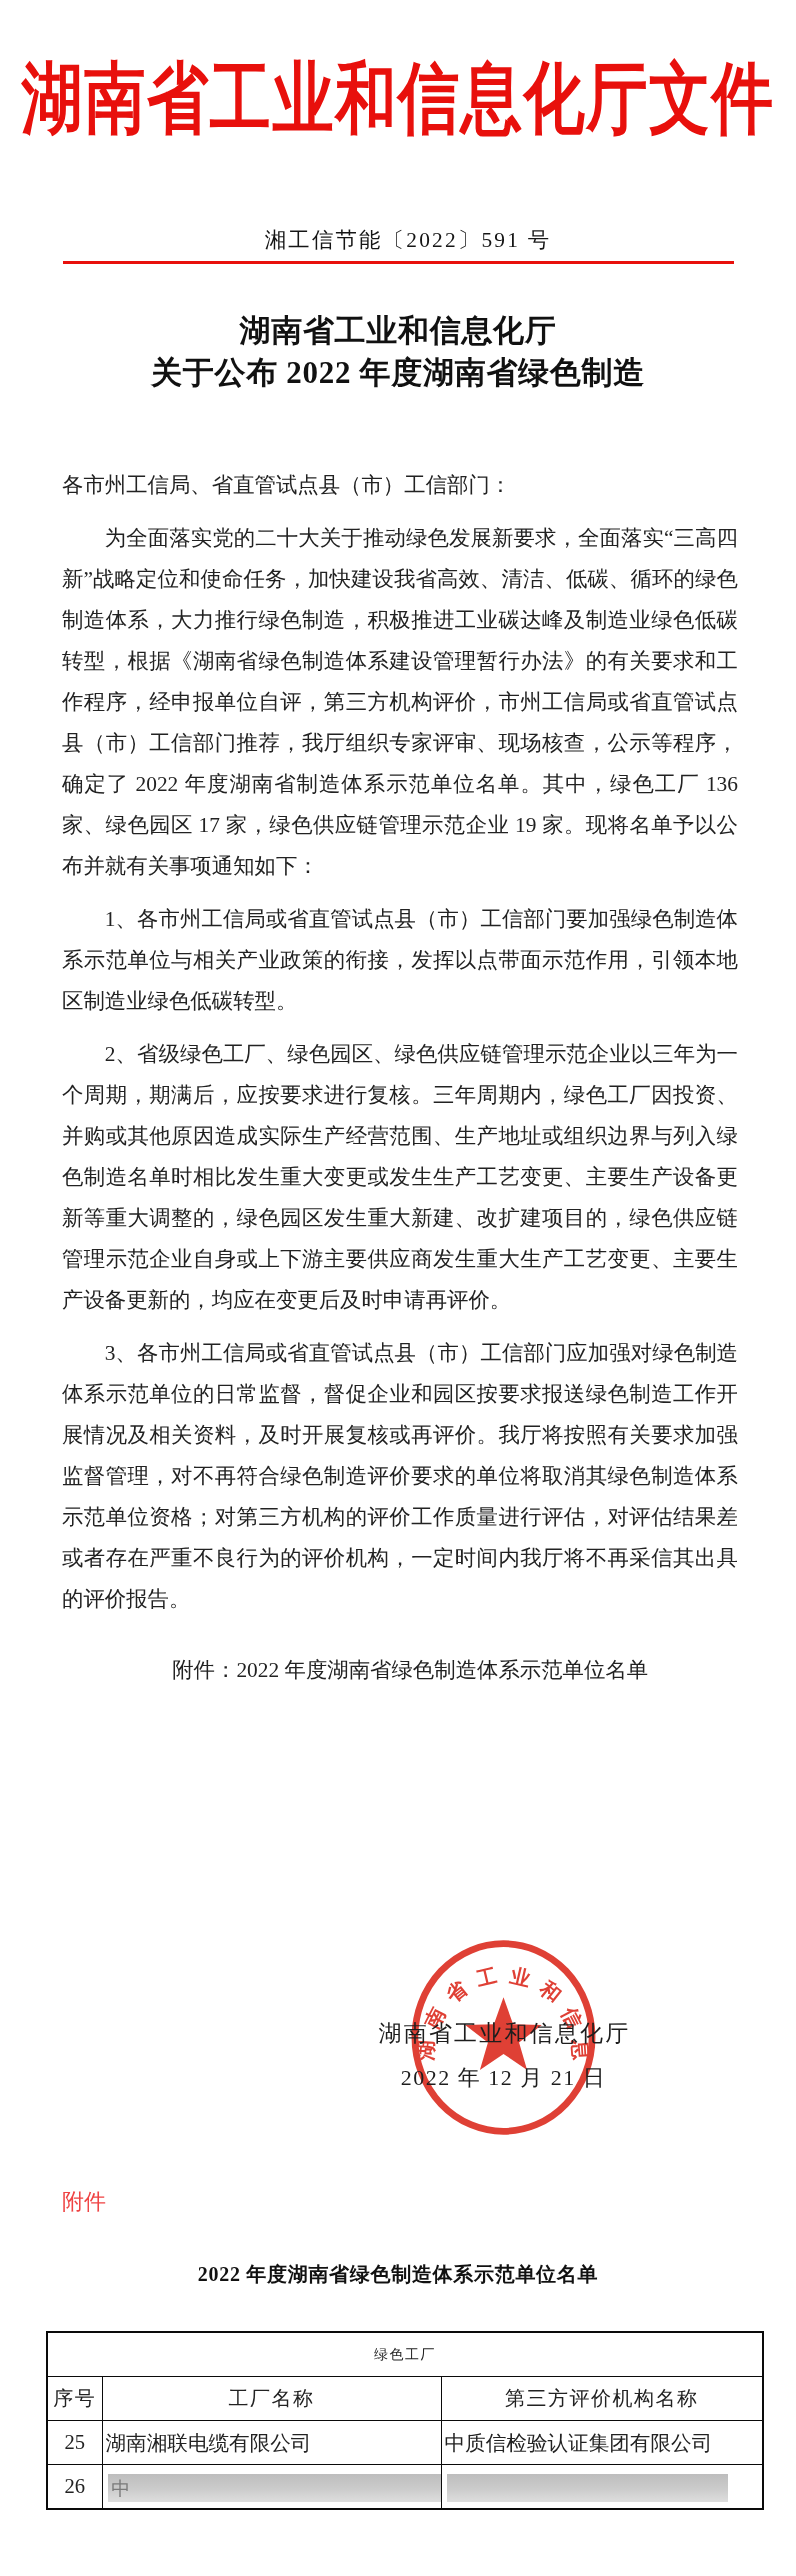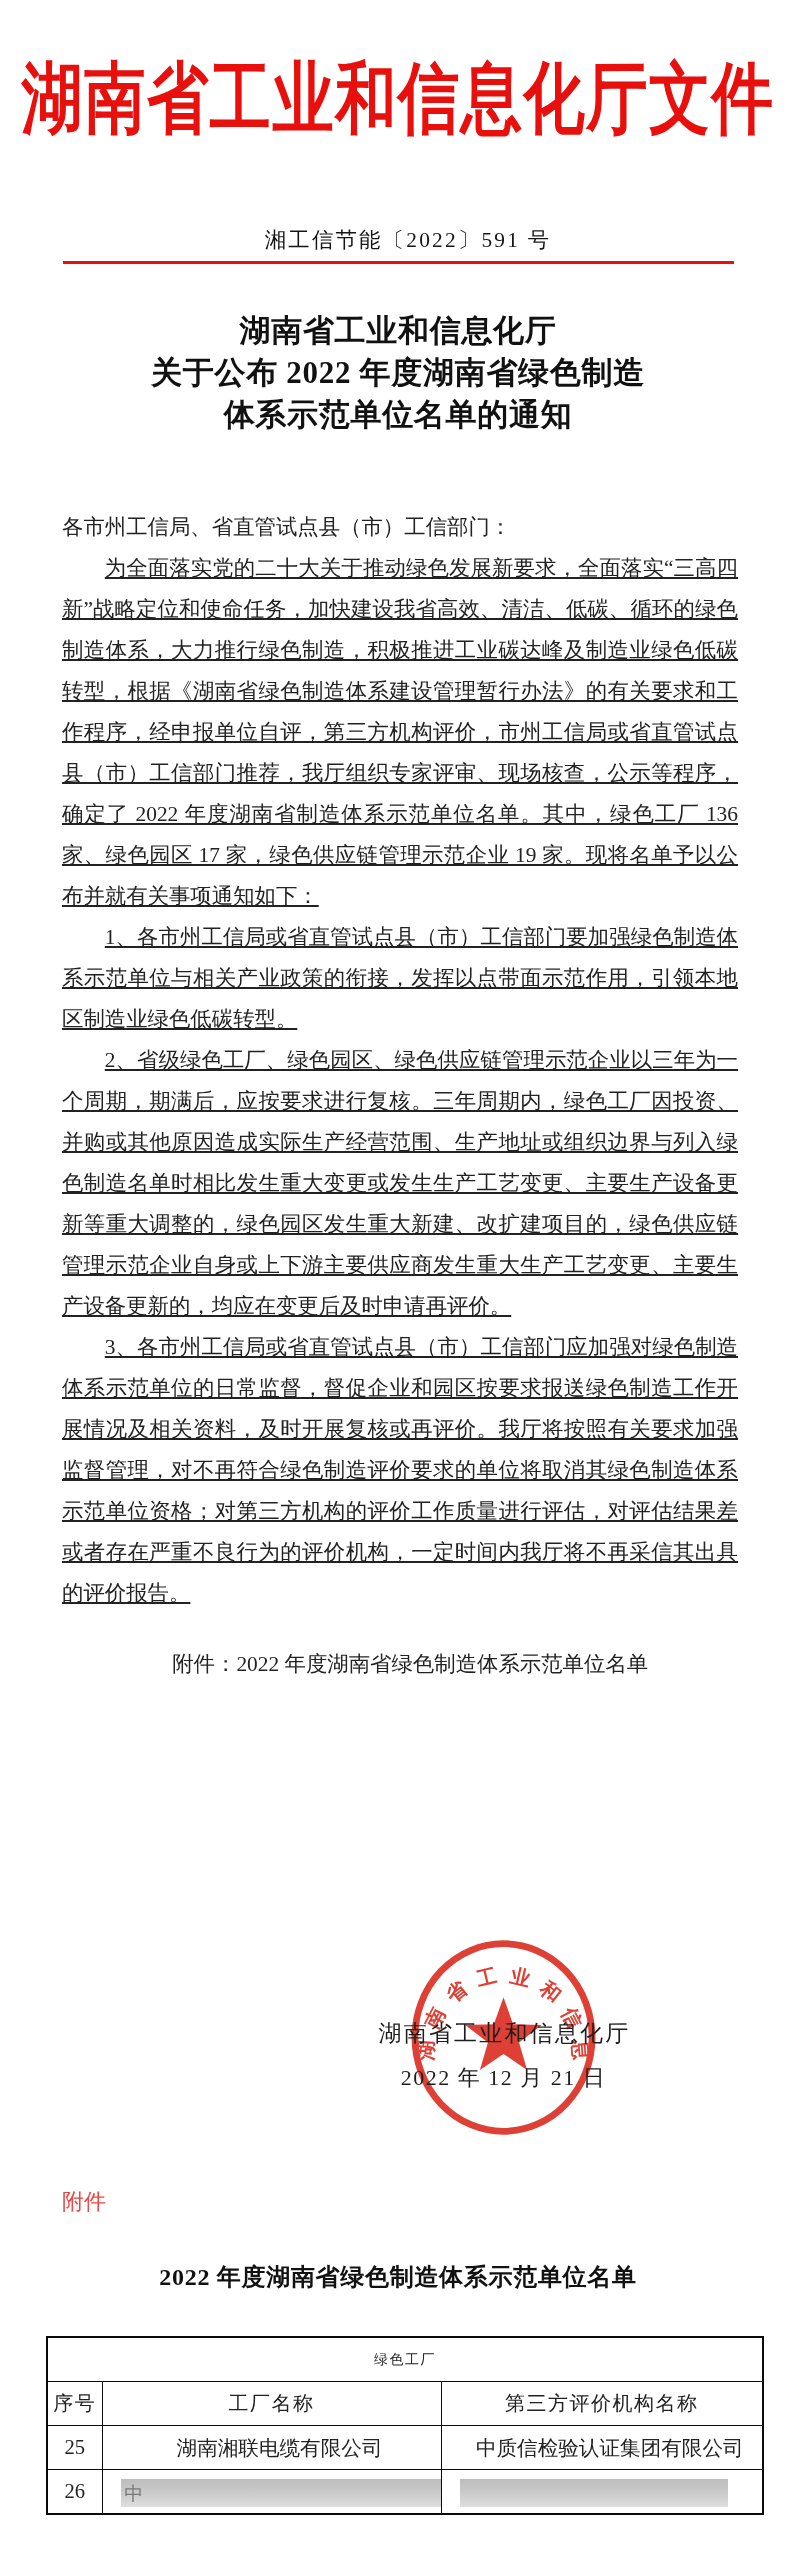--- a/index.html
+++ b/index.html
@@ -52,28 +52,27 @@
     letter-spacing:0.7px;
   }
   
   .salutation{
     margin:71px 59px 0 62px;
     font-size:21.4px;
     line-height:41px;
     color:#222222;
   }
   .body-par{
-    margin:0 59px 0 62px;
+    margin:12px 59px 0 62px;
     width:676px;
     font-size:21.4px;
     line-height:41px;
     text-align:justify;
     text-indent:2em;
     color:#222222;
-    text-decoration:underline;
   }
   .attachment-note{
     margin:29.5px 59px 0 62px;
     font-size:21.4px;
     line-height:41px;
     text-indent:1em;
     color:#222222;
     text-align:center;
   }
   
@@ -111,21 +110,21 @@
     top:2177px;left:0;right:0;
   }
   .appendix-label{
     margin:10.3px 0 0 62px;
     font-size:22px;
     color:#ef4444;
   }
   .appendix-title{
     margin-top:44px;
     text-align:center;
-    font-size:24px;
+    font-size:20px;
     font-weight:bold;
     letter-spacing:0.7px;
     color:#111111;
   }
   table.factory-table{
     margin:43px 0 0 46px;
     width:715px;
     border-collapse:collapse;
     table-layout:fixed;
   }
@@ -143,21 +142,21 @@
     font-family:"Liberation Sans","DejaVu Sans",sans-serif;
     font-size:14px;
     letter-spacing:1.5px;
   }
   td.col-header{
     text-align:center;
     font-size:20px;
     letter-spacing:1.5px;
   }
   td.cell-no{text-align:center;}
-  td.cell-text{padding-left:16px;text-align:center;}
+  td.cell-text{padding-left:3px;text-align:left;}
   .redact-bar{
     position:relative;
     height:28px;
     margin:1.5px 0 0 2.9px;
     background:linear-gradient(180deg,#bdbdbd 0%,#cccccc 55%,#dedede 100%);
   }
   .redact-bar.short{margin-right:34px;}
   .redact-hint{
     position:absolute;
     left:2.9px;top:2.9px;
@@ -174,21 +173,20 @@
     <h1 class="masthead-title">湖南省工业和信息化厅文件</h1>
   </div>
 
   <div class="doc-number">湘工信节能〔2022〕591 号</div>
 
   <div class="red-rule"></div>
 
   <div class="doc-title">
     <div>湖南省工业和信息化厅</div>
     <div>关于公布 2022 年度湖南省绿色制造</div>
-    <div>体系示范单位名单的通知</div>
   </div>
 
   <div class="salutation">各市州工信局、省直管试点县（市）工信部门：</div>
   <p class="body-par">为全面落实党的二十大关于推动绿色发展新要求，全面落实“三高四新”战略定位和使命任务，加快建设我省高效、清洁、低碳、循环的绿色制造体系，大力推行绿色制造，积极推进工业碳达峰及制造业绿色低碳转型，根据《湖南省绿色制造体系建设管理暂行办法》的有关要求和工作程序，经申报单位自评，第三方机构评价，市州工信局或省直管试点县（市）工信部门推荐，我厅组织专家评审、现场核查，公示等程序，确定了 2022 年度湖南省制造体系示范单位名单。其中，绿色工厂 136 家、绿色园区 17 家，绿色供应链管理示范企业 19 家。现将名单予以公布并就有关事项通知如下：</p>
   <p class="body-par">1、各市州工信局或省直管试点县（市）工信部门要加强绿色制造体系示范单位与相关产业政策的衔接，发挥以点带面示范作用，引领本地区制造业绿色低碳转型。</p>
   <p class="body-par">2、省级绿色工厂、绿色园区、绿色供应链管理示范企业以三年为一个周期，期满后，应按要求进行复核。三年周期内，绿色工厂因投资、并购或其他原因造成实际生产经营范围、生产地址或组织边界与列入绿色制造名单时相比发生重大变更或发生生产工艺变更、主要生产设备更新等重大调整的，绿色园区发生重大新建、改扩建项目的，绿色供应链管理示范企业自身或上下游主要供应商发生重大生产工艺变更、主要生产设备更新的，均应在变更后及时申请再评价。</p>
   <p class="body-par">3、各市州工信局或省直管试点县（市）工信部门应加强对绿色制造体系示范单位的日常监督，督促企业和园区按要求报送绿色制造工作开展情况及相关资料，及时开展复核或再评价。我厅将按照有关要求加强监督管理，对不再符合绿色制造评价要求的单位将取消其绿色制造体系示范单位资格；对第三方机构的评价工作质量进行评估，对评估结果差或者存在严重不良行为的评价机构，一定时间内我厅将不再采信其出具的评价报告。</p>
   <div class="attachment-note">附件：2022 年度湖南省绿色制造体系示范单位名单</div>
 
   <div class="signature-block">

